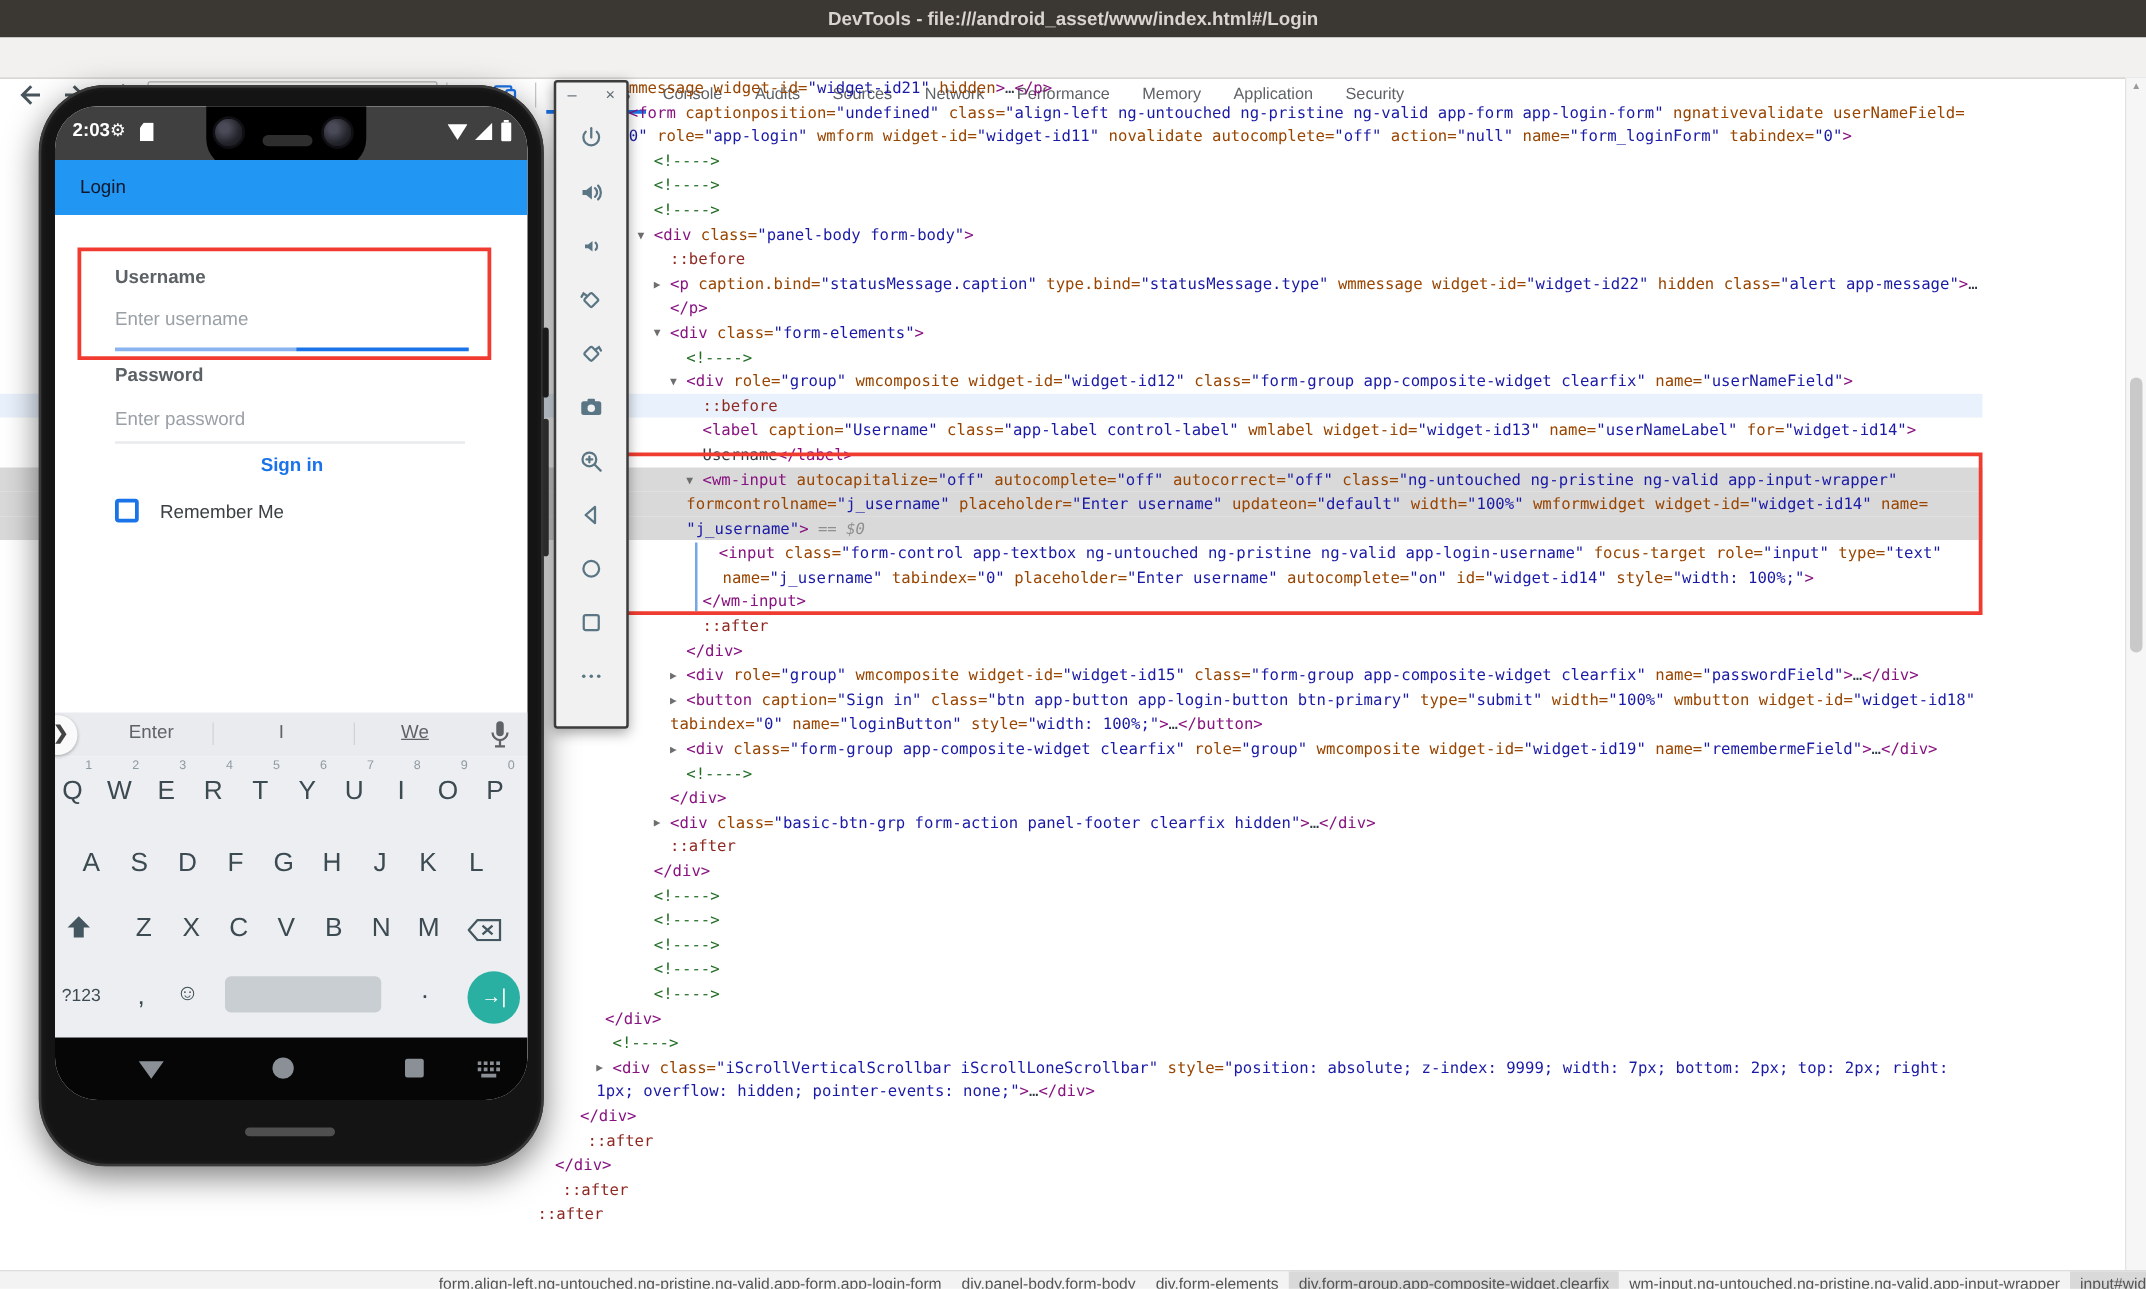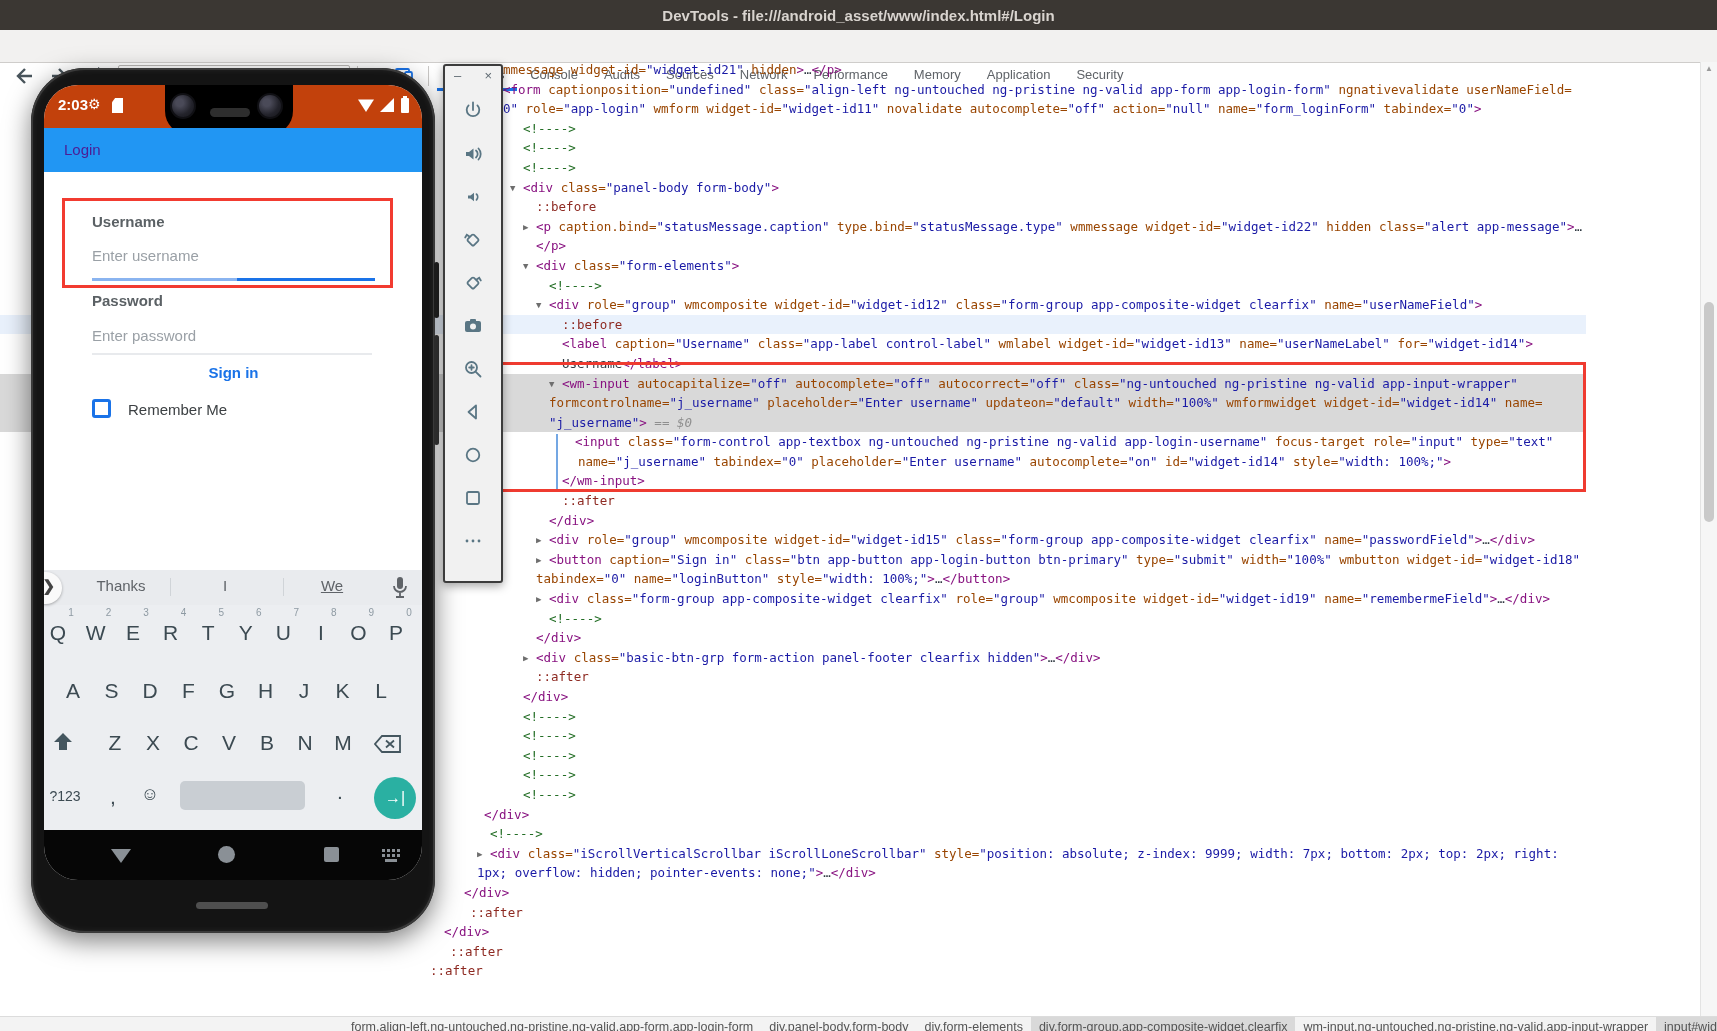--- a/index.html
+++ b/index.html
@@ -53,38 +53,38 @@
   .emuhead .clos{right:9px;}
   .emuicons{display:flex;flex-direction:column;align-items:center;padding-top:12px;gap:21px;}
   .emuicons .ei{width:22px;height:22px;}
   
   .phone{position:absolute;left:31px;top:68px;width:404px;height:865px;background:#141414;
     border-radius:54px;z-index:9;
     box-shadow:0 8px 26px rgba(0,0,0,.5), inset 0 0 0 2px #3a3a3a, inset 0 0 8px rgba(255,255,255,.12);}
   .sidebtn{position:absolute;border-radius:3px;}
   .screen{position:absolute;left:13px;top:17px;width:378px;height:795px;border-radius:34px;
     overflow:hidden;background:#fff;}
-  .statusbar{position:absolute;top:0;left:0;right:0;height:43px;background:#c2410c;}
+  .statusbar{position:absolute;top:0;left:0;right:0;height:43px;background:#404040;}
   .notch{position:absolute;left:121px;top:0;width:128px;height:50px;background:#000;
     border-radius:0 0 24px 24px;}
   .cam{position:absolute;width:26px;height:26px;border-radius:50%;top:8px;
     background:radial-gradient(circle at 35% 35%,#4a4a58 0 18%,#23232b 60%,#15151a 100%);
     border:2px solid #101014;box-sizing:border-box;}
   .spk{position:absolute;left:45px;top:23px;width:40px;height:9px;border-radius:5px;background:#2e2e2e;}
   .sbtime{position:absolute;left:14px;top:11px;color:#fff;font-size:15px;font-weight:bold;}
   .sbgear{position:absolute;left:44px;top:11px;color:#fff;font-size:14px;}
   .sbsd{position:absolute;left:68px;top:13px;width:11px;height:15px;background:#fff;
     clip-path:polygon(0 28%,28% 0,100% 0,100% 100%,0 100%);}
   .sbwifi{position:absolute;left:314px;top:13px;width:16px;height:14px;background:#fff;
     clip-path:polygon(50% 100%,0 10%,100% 10%);}
   .sbsig{position:absolute;left:336px;top:13px;width:14px;height:14px;background:#fff;
     clip-path:polygon(100% 0,100% 100%,0 100%);}
   .sbbat{position:absolute;left:357px;top:13px;width:8px;height:15px;background:#fff;border-radius:1px;}
   .sbbat:before{content:"";position:absolute;top:-2px;left:2px;width:4px;height:2px;background:#fff;}
-  .appbar{position:absolute;top:43px;left:0;right:0;height:44px;background:#2196f3;color:#4c1d95;
+  .appbar{position:absolute;top:43px;left:0;right:0;height:44px;background:#2196f3;color:#0f172a;
     font-size:15px;line-height:44px;padding-left:20px;}
   .phone-redbox{position:absolute;left:18px;top:113px;width:331px;height:90px;
     border:3px solid #f23b30;box-sizing:border-box;z-index:4;}
   .flabel{position:absolute;left:48px;font-size:15px;color:#5b6165;font-weight:bold;}
   .fplace{position:absolute;left:48px;font-size:15px;color:#9aa0a6;}
   .uline{position:absolute;left:48px;top:193px;width:283px;height:3px;display:flex;}
   .uline .lt{width:145px;background:#8ab4f0;}
   .uline .dk{flex:1;background:#1a73e8;}
   .pline{position:absolute;left:48px;top:268px;width:280px;height:2px;background:#e8eaed;}
   .signin{position:absolute;left:48px;top:279px;width:283px;text-align:center;color:#1a73e8;
@@ -304,21 +304,21 @@
     <div class="pline"></div>
     <div class="signin">Sign in</div>
     <div class="chk"></div>
     <div class="remember">Remember Me</div>
 
     <div class="suggestbar"></div>
     <div class="chevcirc">
         <span>❯</span>
       </div>
     <div id="suggestions">
-        <span class="sug" style="left: 77px;">Thanks</span>
+        <span class="sug" style="left: 77px;">Enter</span>
         <span class="sug" style="left: 181px;">I</span>
         <span class="sug" style="left: 288px; text-decoration: underline;">We</span>
       </div>
     <div class="sugsep" style="left:126px"></div>
     <div class="sugsep" style="left:239px"></div>
     <svg class="micwrap" width="20" height="26" viewBox="0 0 20 26">
       <rect x="7" y="2" width="6" height="12" rx="3" fill="#5f6368"></rect>
       <path d="M4 11 a6 6 0 0 0 12 0 M10 17 v5 M6 22 h8" stroke="#5f6368" stroke-width="1.8" fill="none"></path>
     </svg>
 

